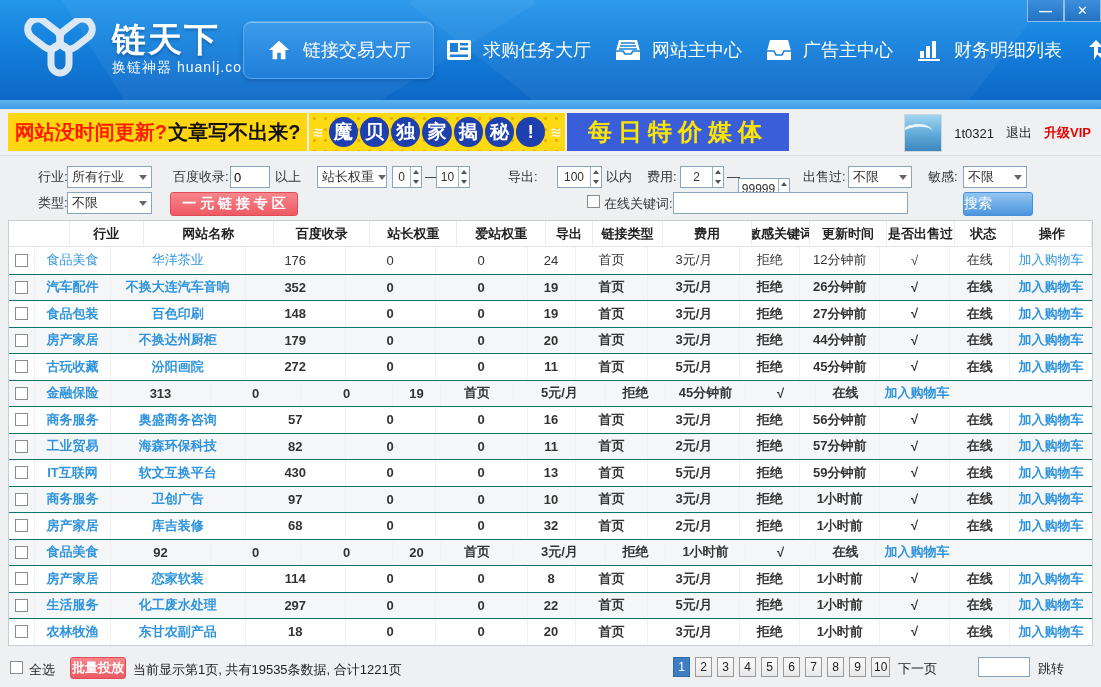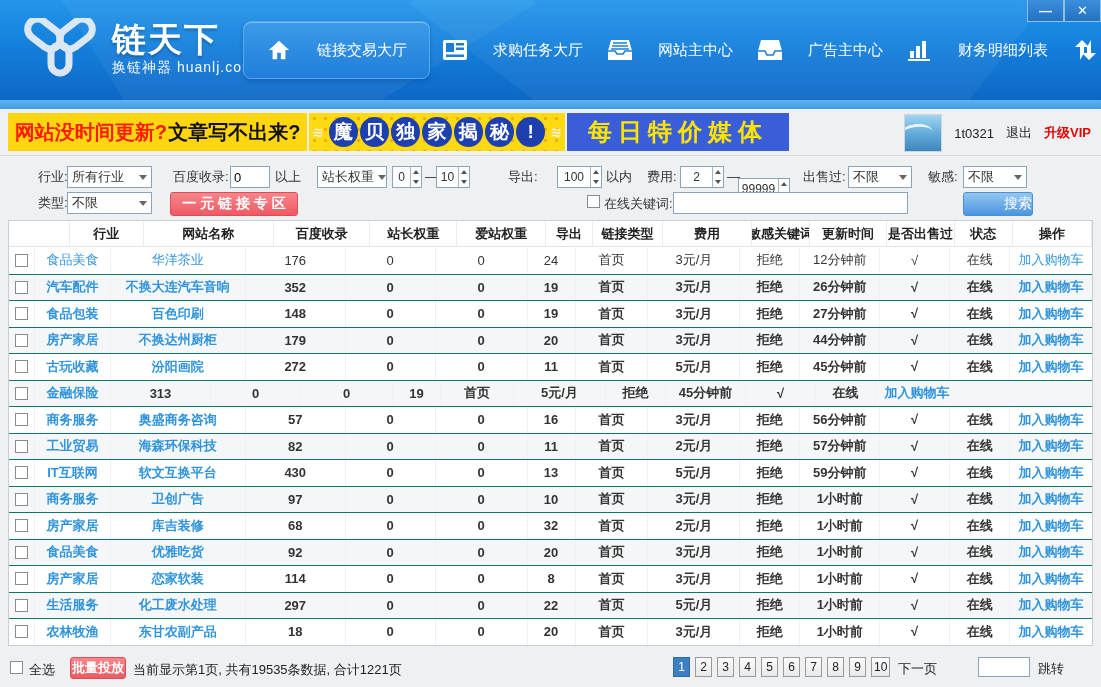--- a/index.html
+++ b/index.html
@@ -17,21 +17,21 @@
     border:1px solid #8fc0ea; border-top:none; color:#fff; font-size:13px; font-weight:bold;
     display:flex; align-items:center; justify-content:center; cursor:pointer; }
   .brand { position:absolute; left:18px; top:18px; display:flex; align-items:center; z-index:2; }
   .brand svg { display:block; }
   .brand-text { margin-left:10px; color:#fff; }
   .brand-title { font-size:34px; font-weight:bold; letter-spacing:2px;
     text-shadow:0 2px 3px rgba(0,40,90,.35); line-height:36px; }
   .brand-sub { font-size:14px; margin-top:2px; letter-spacing:1px; opacity:.95; }
   .nav { position:absolute; left:243px; right:20px; top:0; height:100px;
     display:flex; align-items:center; justify-content:space-between; z-index:2; }
-  .nav-item { display:flex; align-items:center; gap:25px; color:#fff; font-size:15px;
+  .nav-item { display:flex; align-items:center; gap:11px; color:#fff; font-size:18px;
     cursor:pointer; padding:10px 12px; white-space:nowrap; }
   .nav-item.active { background:linear-gradient(180deg,#3d9bea,#1f7ed8);
     border:1px solid #55a7ee; border-radius:8px; padding:16px 22px;
     box-shadow:inset 0 1px 0 rgba(255,255,255,.35),0 2px 4px rgba(0,40,90,.25); }
   .nav-item .nicon { width:26px; height:24px; display:flex; align-items:center; justify-content:center; }
 
   
   .substrip { height:9px; background:linear-gradient(180deg,#5db3ef,#3f9ce4); }
 
   
@@ -72,21 +72,21 @@
   .fspin .ud { width:11px; border-left:1px solid #9db4c9; display:flex; flex-direction:column; cursor:pointer; }
   .fspin .ud i { flex:1; display:flex; align-items:center; justify-content:center; }
   .fspin .ud i.up::after { content:""; border-left:3px solid transparent; border-right:3px solid transparent; border-bottom:4px solid #555; }
   .fspin .ud i.dn::after { content:""; border-left:3px solid transparent; border-right:3px solid transparent; border-top:4px solid #555; }
   .dash { line-height:22px; }
   .btn-red { background:linear-gradient(180deg,#f8868c,#ee5a63); border:1px solid #e04c56;
     border-radius:3px; color:#fff; font-size:14px; font-weight:bold; height:24px;
     display:flex; align-items:center; justify-content:center; cursor:pointer; }
   .btn-search { background:linear-gradient(180deg,#93c6f1,#4b95de); border:1px solid #4a90d9;
     border-radius:3px; color:#fff; font-size:14px; height:24px; width:70px;
-    display:flex; align-items:center; justify-content:flex-end; cursor:pointer; }
+    display:flex; align-items:center; justify-content:flex-start; cursor:pointer; }
   .fcheck { width:13px; height:13px; background:#fff; border:1px solid #8b8b8b; display:inline-block;
     vertical-align:middle; cursor:pointer; }
 
   
   .tablewrap { margin:0 8px; width:1085px; background:#fff; border:1px solid #c9cdd1; }
   .trow { display:flex; }
   .trow.head { border-bottom:1px solid #e3e3e3;padding-left:36px; }
   .trow.body { height:26.5px; }
   .trow.body:nth-child(even) { background:#f5f6f7; }
   .trow.body + .trow.body { border-top:1px solid #0f766e;font-weight:bold; }
@@ -519,21 +519,20 @@
         <div class="tcell c10">1小时前</div>
         <div class="tcell c11">√</div>
         <div class="tcell c12">在线</div>
         <div class="tcell c13 blue">加入购物车</div>
       </div>
       <div class="trow body">
         <div class="tcell c0">
           <span class="rowcb"></span>
         </div>
         <div class="tcell c1 blue">食品美食</div>
-        <div class="tcell c2 blue">优雅吃货</div>
         <div class="tcell c3">92</div>
         <div class="tcell c4">0</div>
         <div class="tcell c5">0</div>
         <div class="tcell c6">20</div>
         <div class="tcell c7">首页</div>
         <div class="tcell c8">3元/月</div>
         <div class="tcell c9">拒绝</div>
         <div class="tcell c10">1小时前</div>
         <div class="tcell c11">√</div>
         <div class="tcell c12">在线</div>

